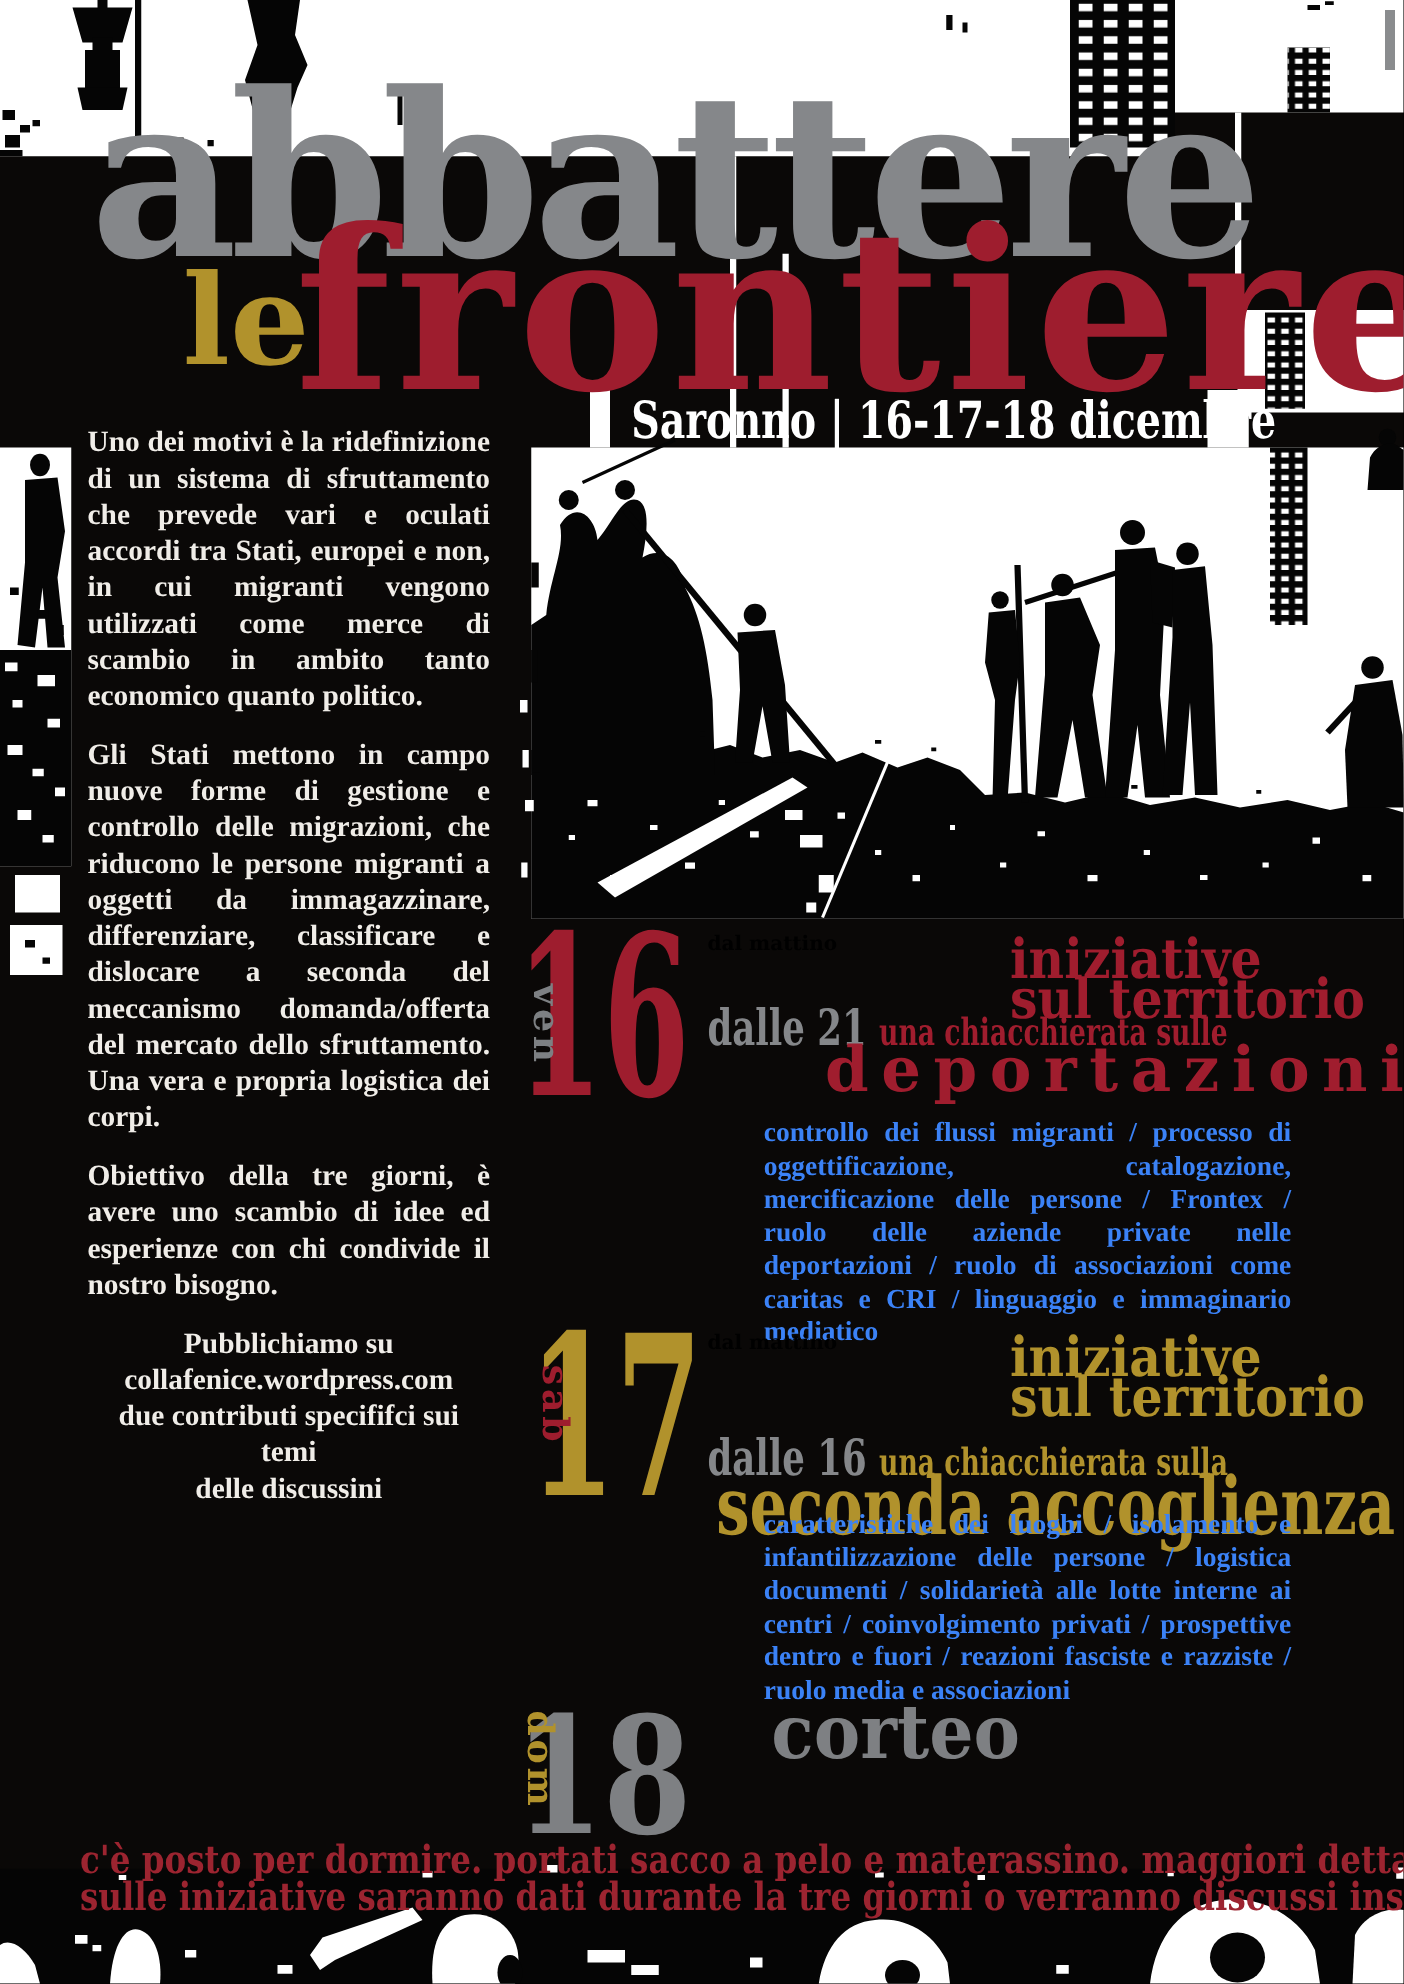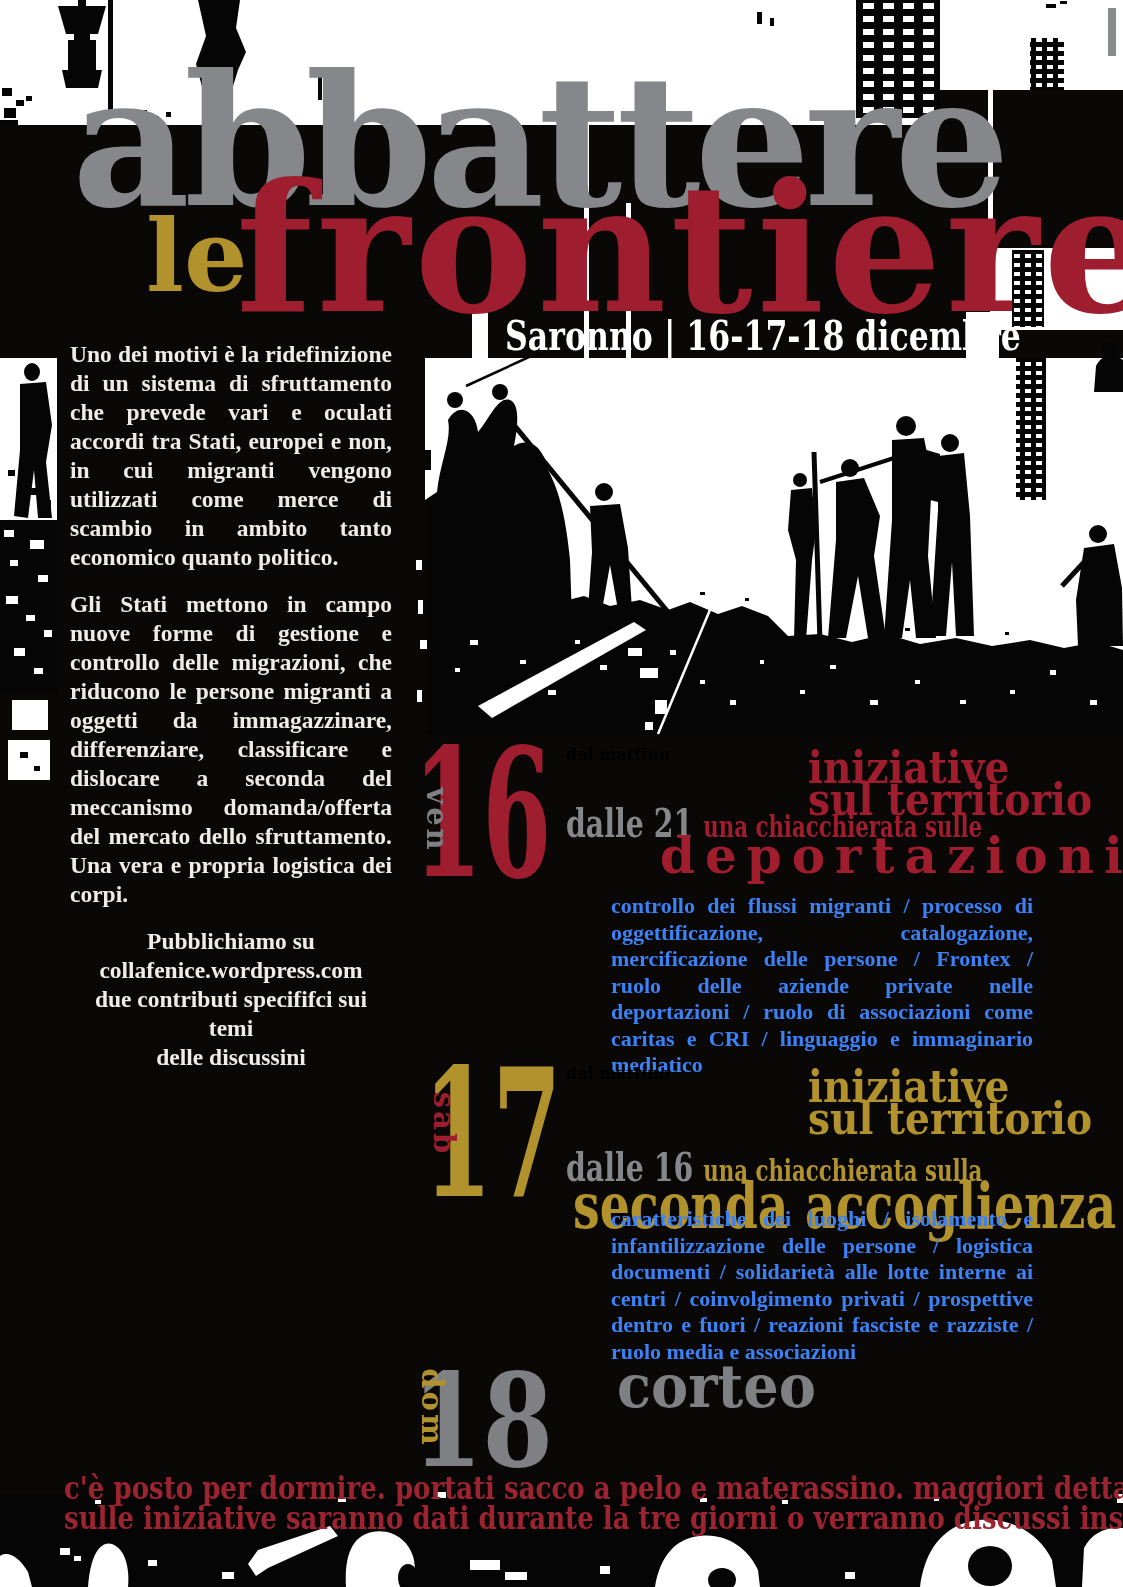--- a/index.html
+++ b/index.html
@@ -286,20 +286,21 @@
   </svg>
 
   <div class="abs disp" id="title-gray">abbattere</div>
   <div class="abs disp" id="title-le">le</div>
   <div class="abs disp" id="title-red">frontiere</div>
   <div class="abs disp" id="subtitle">Saronno | 16-17-18 dicembre</div>
 
   <div class="abs bodyfont" id="intro">
     <p>Uno dei motivi è la ridefinizione di un sistema di sfruttamento che prevede vari e oculati accordi tra Stati, europei e non, in cui migranti vengono utilizzati come merce di scambio in ambito tanto economico quanto politico.</p>
     <p>Gli Stati mettono in campo nuove forme di gestione e controllo delle migrazioni, che riducono le persone migranti a oggetti da immagazzinare, differenziare, classificare e dislocare a seconda del meccanismo domanda/offerta del mercato dello sfruttamento. Una vera e propria logistica dei corpi.</p>
+    <p>Obiettivo della tre giorni, è avere uno scambio di idee ed esperienze con chi condivide il nostro bisogno.</p>
     <p class="preline">Pubblichiamo su
 collafenice.wordpress.com
 due contributi specififci sui temi
 delle discussini</p>
   </div>
 
   <div class="abs disp day-number" id="n16">16</div>
   <div class="abs disp weekday" id="wd16">ven</div>
   <div class="abs disp" id="dal16">dal mattino</div>
   <div class="abs disp iniz" id="iniz16">

